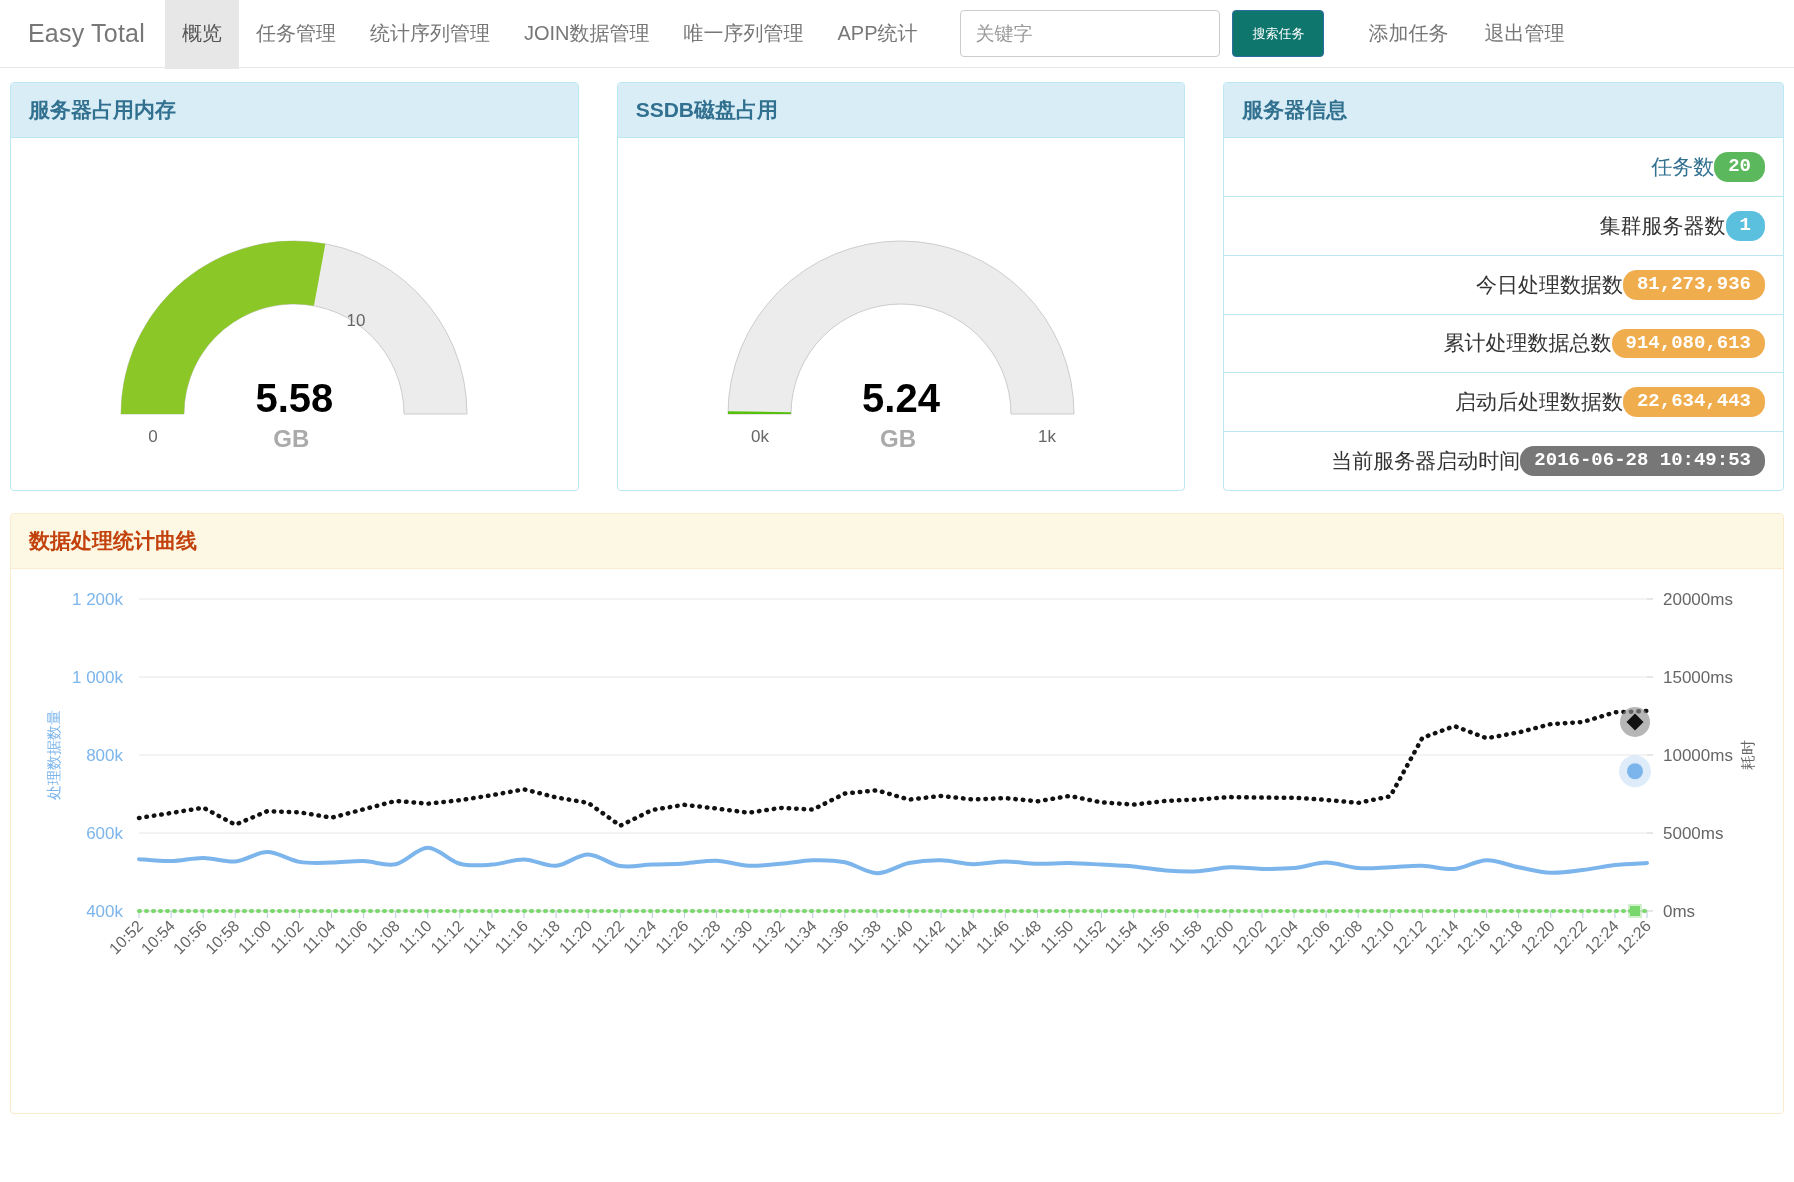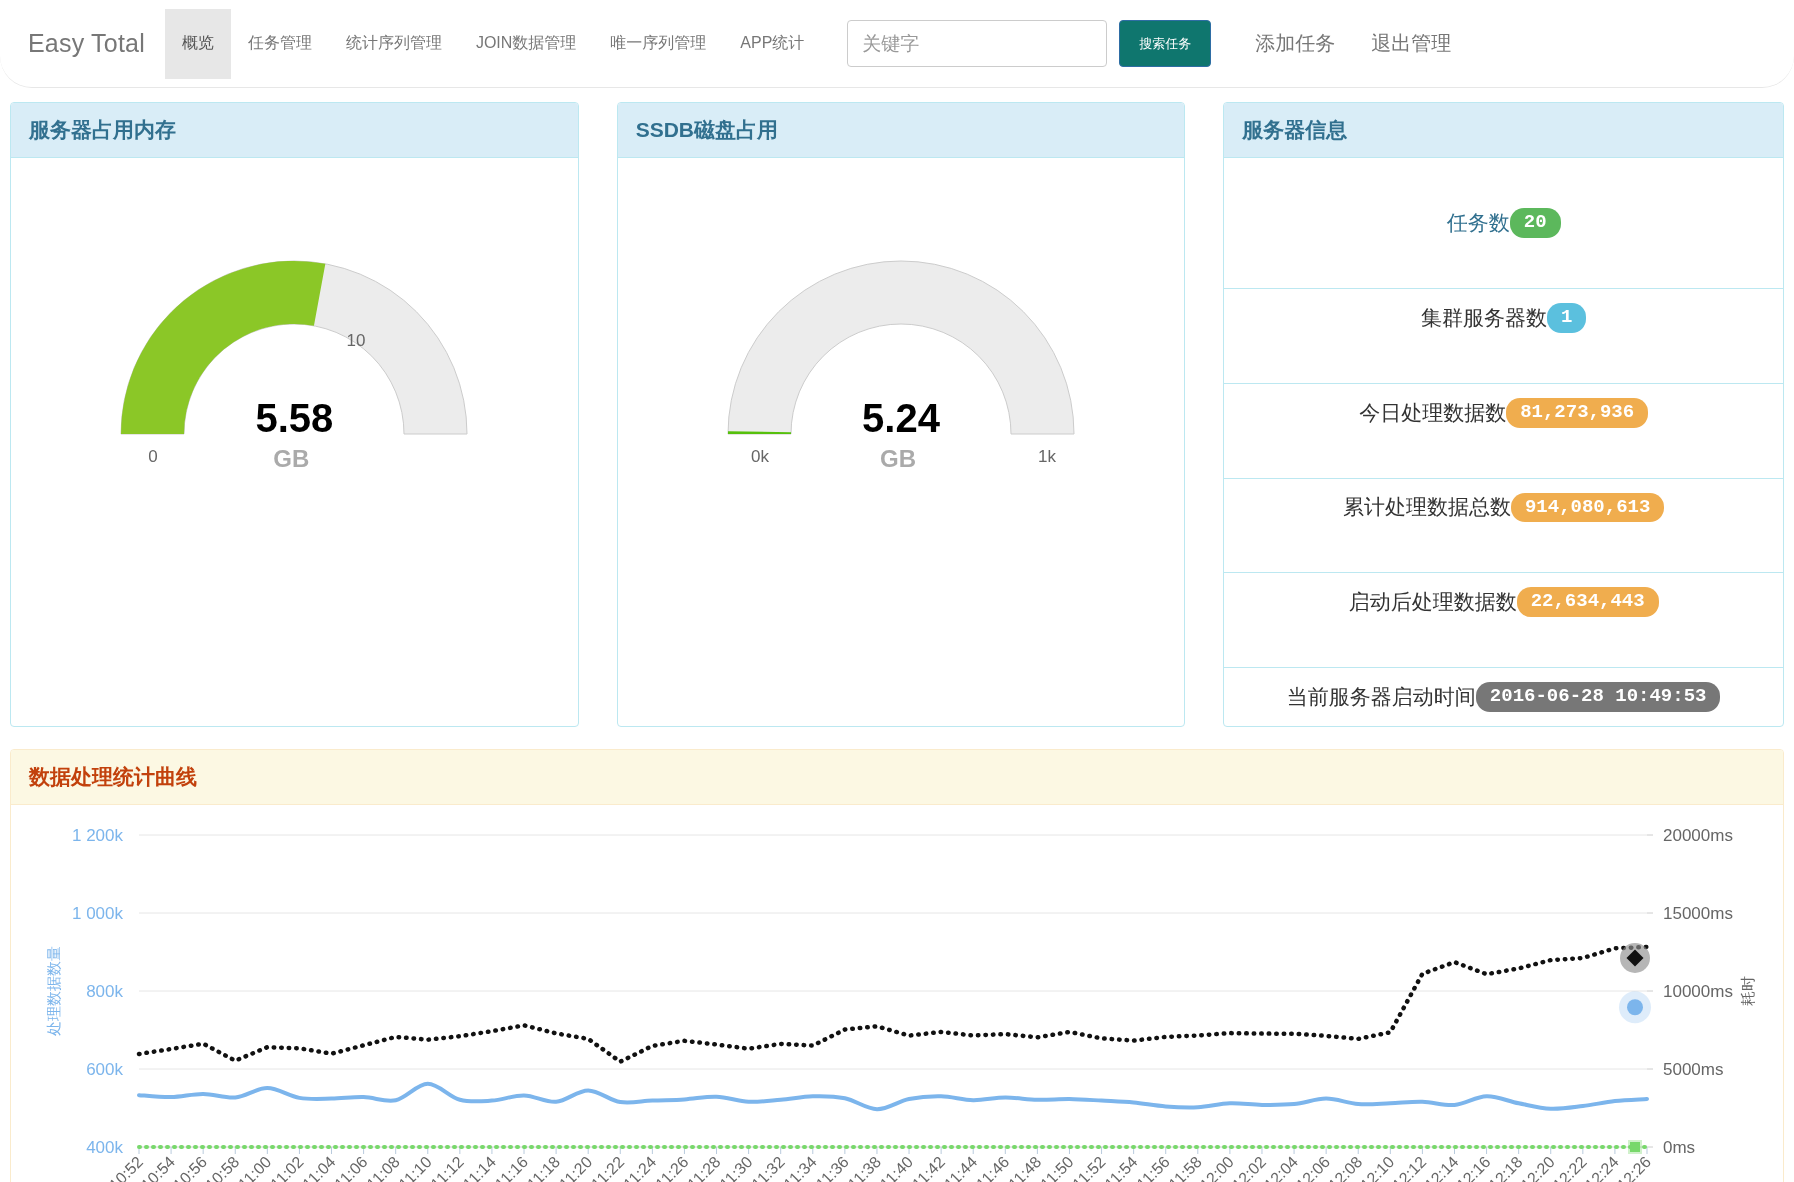--- a/index.html
+++ b/index.html
@@ -8,33 +8,32 @@
   body {
     width:1794px; height:1182px;
     background:#fff;
     font-family:"Liberation Sans","DejaVu Sans",sans-serif;
     font-size:15px; color:#333;
     overflow:hidden;
   }
 
   
   .navbar {
-    height:88px; border-bottom:1px solid #e7e7e7;
+    height:68px; border-bottom:1px solid #e7e7e7;
     display:flex; align-items:center; padding:0 8px;
     background:#fff;
-    border-radius:32px;
   }
   .brand {
     font-size:25px; color:#777; padding:0 20px;
     letter-spacing:.2px; white-space:nowrap;
   }
   .nav-links { display:flex; align-items:stretch; height:70px; }
   .nav-item {
     display:flex; align-items:center; padding:10px 17px;
-    font-size:16px; color:#777; white-space:nowrap; cursor:pointer;
+    font-size:20px; color:#777; white-space:nowrap; cursor:pointer;
   }
   .nav-item.active { background:#e7e7e7; color:#555; }
   .nav-form { display:flex; align-items:center; margin-left:26px; }
   .search-input {
     width:260px; height:47px; padding:6px 14px;
     font-size:19px; color:#555;
     border:1px solid #ccc; border-radius:4px;
     background:#fff; outline:none;
   }
   .search-input::placeholder { color:#999; }
@@ -68,23 +67,23 @@
   }
   .gauge-unit {
     position:absolute; left:0; right:6px; text-align:center;
     top:287px; font-size:24px; font-weight:bold; color:#aaa;
   }
 
   
   .info-panel { width:562px;font-family:Liberation Mono, monospace; }
   .info-list { list-style:none; margin:0; padding:0; }
   .info-item {
-    display:flex; align-items:center; justify-content:center;
+    display:flex; align-items:center; justify-content:flex-end;
     padding:14px 18px; border-top:1px solid #bce8f1;
-    font-size:21px; color:#333;margin-top:36px;
+    font-size:21px; color:#333;
   }
   .info-item:first-child { border-top:none; color:#31708f; }
   .badge {
     display:inline-block; color:#fff; font-size:19px; font-weight:bold;
     border-radius:14px; padding:4px 14px; white-space:nowrap;
     line-height:1.15;
   }
   .badge.green  { background:#5cb85c; }
   .badge.blue   { background:#5bc0de; }
   .badge.orange { background:#f0ad4e; }

